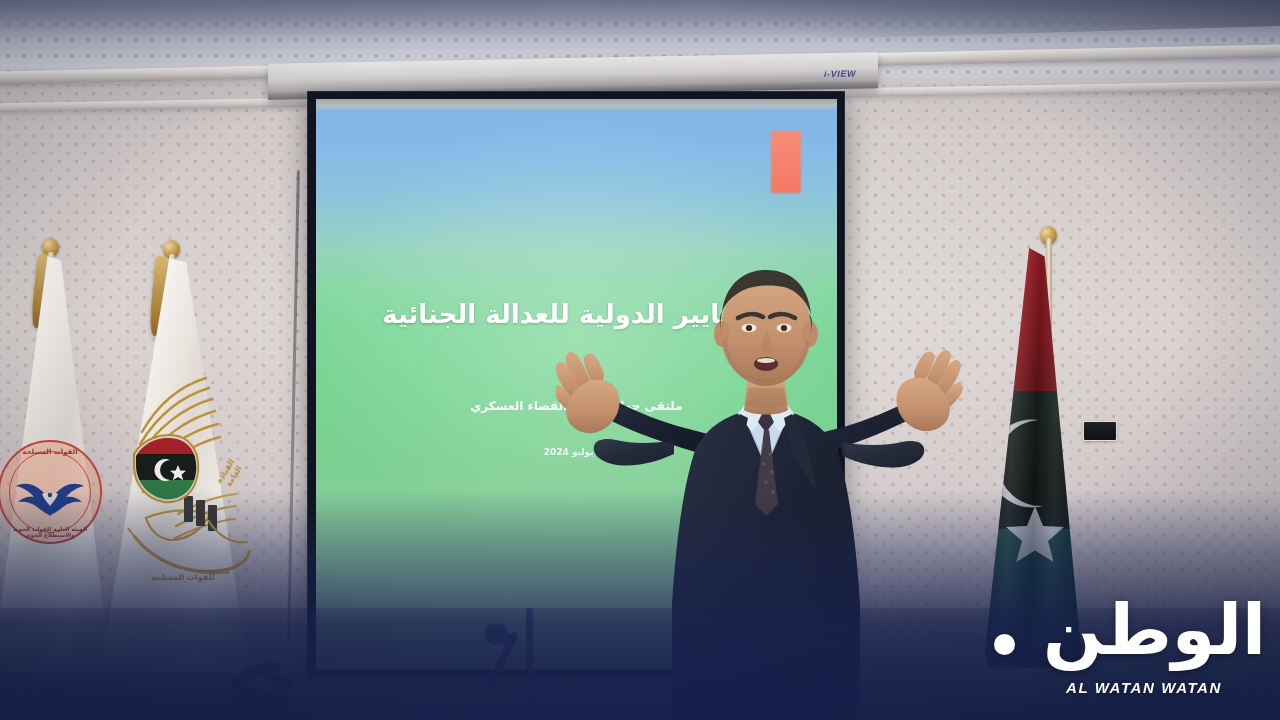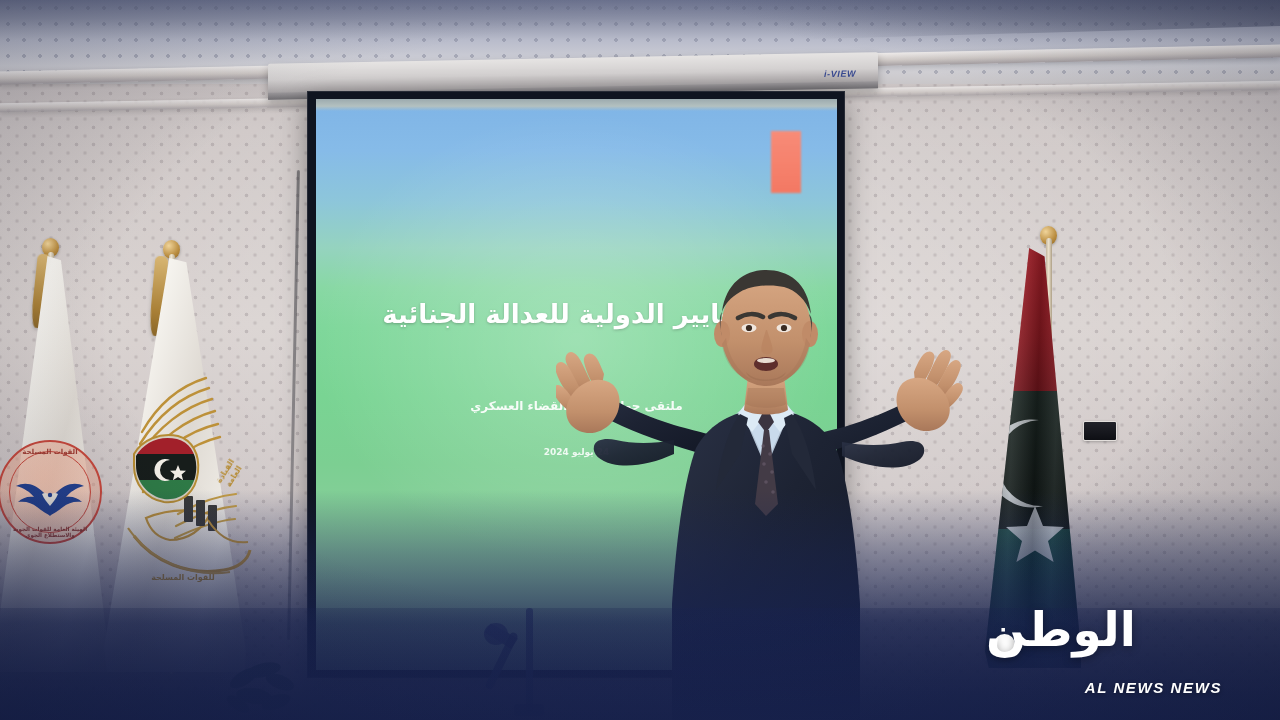--- a/index.html
+++ b/index.html
@@ -265,23 +265,23 @@
     background:radial-gradient(ellipse 80% 78% at 50% 44%, rgba(0,0,0,0) 52%, rgba(10,14,34,0.34) 100%);
   }
 
   
   .watermark {
     position:absolute; right:14px; bottom:18px; width:280px; height:112px;
     pointer-events:none;
   }
   .wm-logo {
     position:absolute; right:0; top:0; width:280px; height:82px;
-    direction:rtl; text-align:left;
+    direction:rtl; text-align:right;
     font-family:"DejaVu Sans", sans-serif;
-    font-size:47px; font-weight:700; color:#ffffff;
+    font-size:70px; font-weight:700; color:#ffffff;
     line-height:80px; letter-spacing:-2px;
     text-shadow:0 2px 8px rgba(0,0,0,.35);
   }
   .wm-dot {
     position:absolute; left:8px; top:44px; width:21px; height:21px;
     border-radius:50%; background:#fff;
     box-shadow:0 2px 6px rgba(0,0,0,.3);
   }
   .wm-sub {
     position:absolute; right:44px; bottom:6px;
@@ -532,16 +532,16 @@
     </svg>
   </div>
 
   <div class="fg-dark"></div>
   <div class="fg-dark2"></div>
   <div class="vignette"></div>
 
   <div class="watermark">
     <div class="wm-dot"></div>
     <div class="wm-logo">الوطن</div>
-    <div class="wm-sub">AL NEWS NEWS</div>
+    <div class="wm-sub">AL WATAN WATAN</div>
   </div>
 
 </div>
 
 </body></html>

